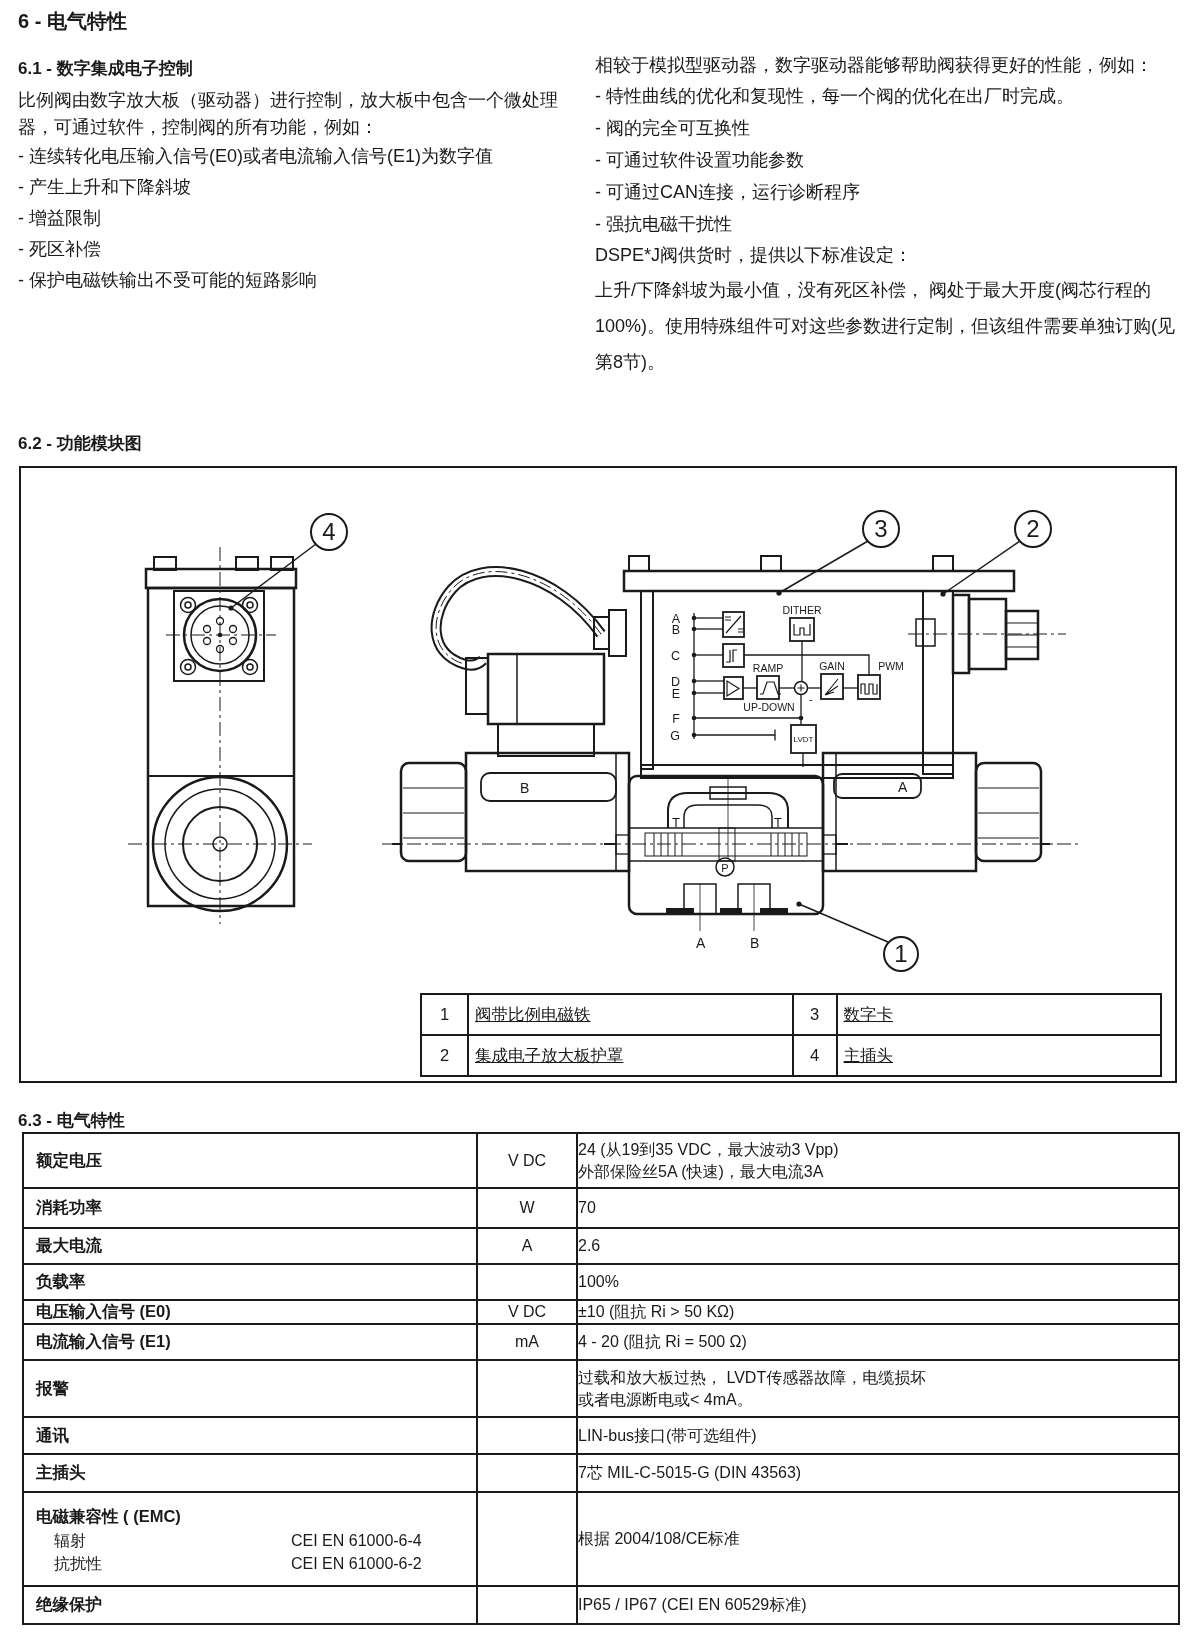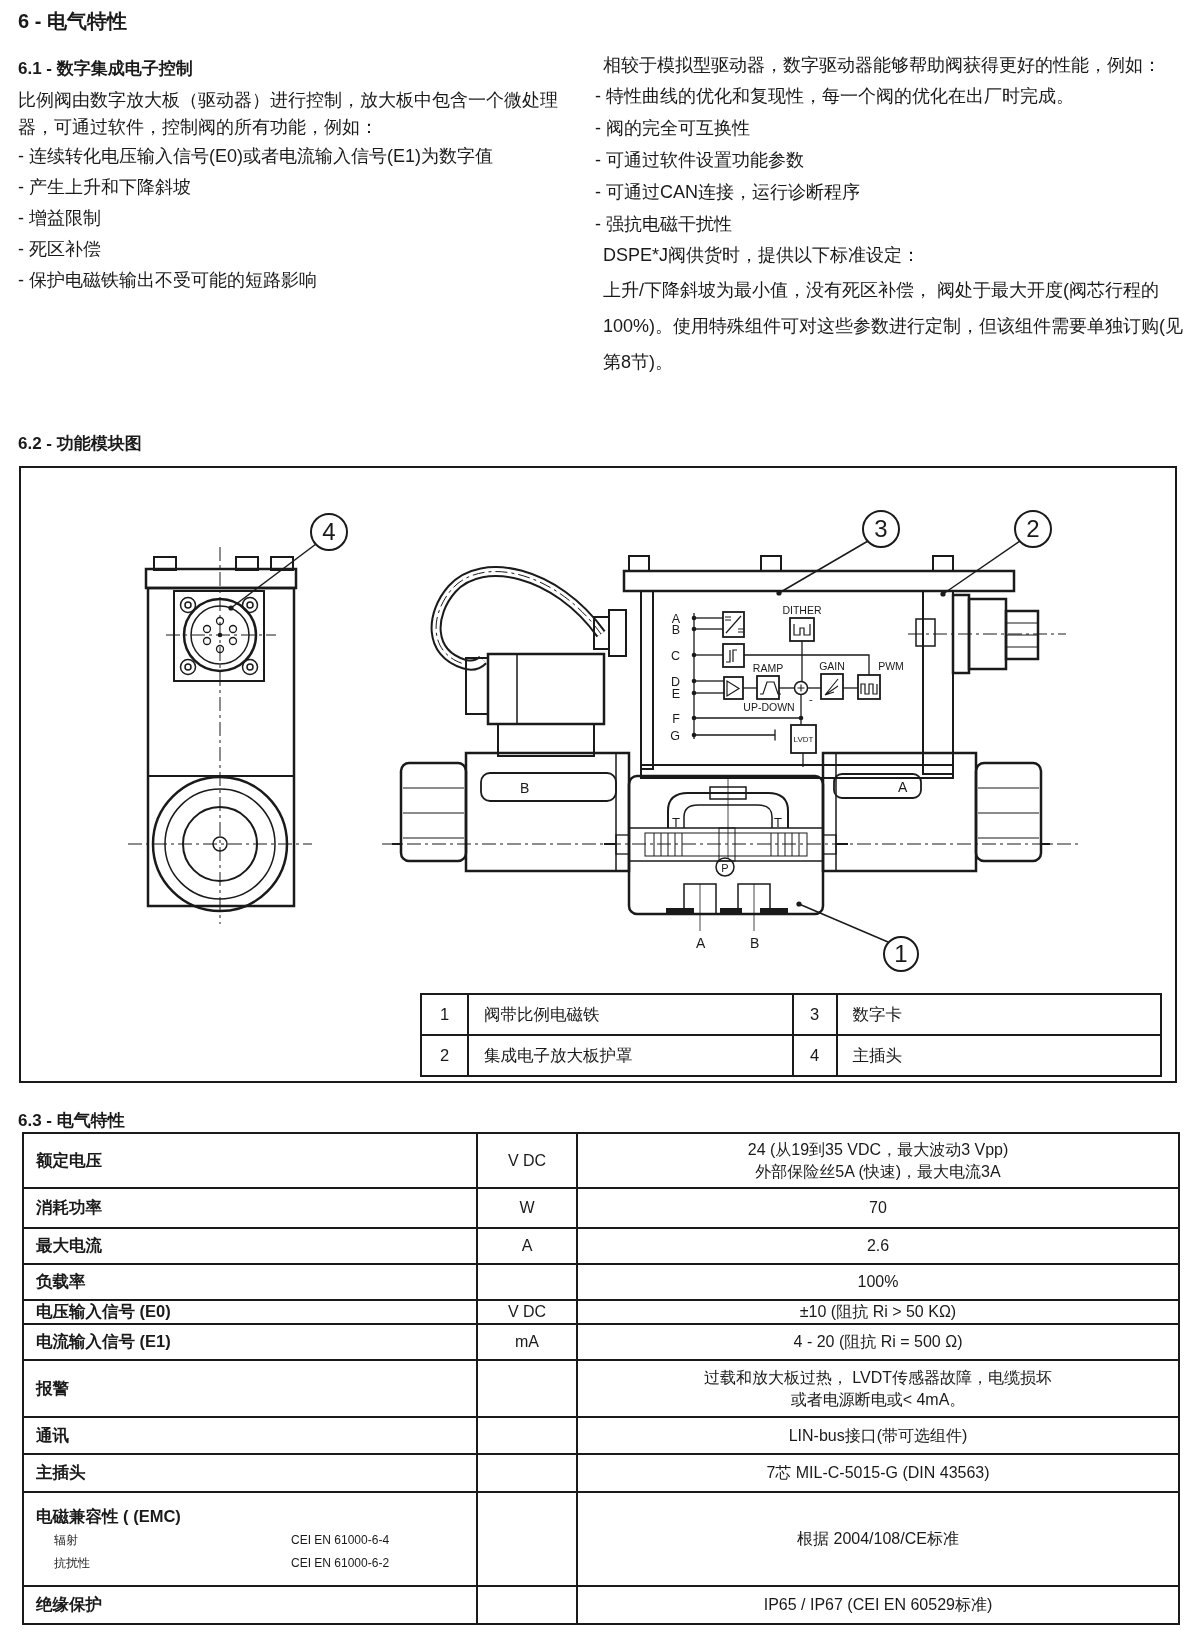--- a/index.html
+++ b/index.html
@@ -14,51 +14,51 @@
   .h1 { left:18px; top:8px; font-size:20px; font-weight:bold; }
   .h2 { font-size:17px; font-weight:bold; }
   .sec62-title { left:18px; top:432px; }
   .sec63-title { left:18px; top:1100px;margin-top:9px; }
   
   .col-left  { left:18px;  top:44px; width:568px; }
   .col-right { left:595px; top:50px; width:592px; }
   .col-left .h2 { margin-bottom:7px;margin-top:13px; }
   .p  { font-size:18px; line-height:27px; }
   .bullets div { font-size:18px; line-height:31px; }
-  .col-right .p { line-height:30px;margin-left:8px; }
+  .col-right .p { line-height:30px; }
   .col-right .bullets div { line-height:32px; }
   .col-right .p3 { line-height:36px; margin-top:2px; }
   
   .figure {
     left:19px; top:466px; width:1158px; height:617px;
     border:2px solid #1a1a1a; background:#fff;
   }
   .figure svg { position:absolute; left:-1px; top:-1px; }
   .legend {
     position:absolute; left:399px; top:525px; width:742px;
     border-collapse:collapse; table-layout:fixed;
     font-size:16.5px;
   }
   .legend td { border:2px solid #1a1a1a; height:41px; vertical-align:middle; }
   .legend .no { width:47px; text-align:center; }
   .legend .no2 { width:44px; text-align:center; }
-  .legend .lbl { padding-left:15px; }
+  .legend .lbl { padding-left:6px;text-decoration:underline; }
   
   .spec {
     left:22px; top:1132px; width:1158px;
     border-collapse:collapse; table-layout:fixed;
   }
   .spec td { border:2px solid #1a1a1a; vertical-align:middle; }
   .spec .c-label { width:454px; padding-left:12px; font-size:16.5px; font-weight:bold; }
   .spec .c-unit  { width:100px; text-align:center; font-size:16px; }
-  .spec .c-val   { width:602px; text-align:center; font-size:16px; line-height:22px; }
+  .spec .c-val   { width:602px; font-size:16px; line-height:22px; }
   .r0{height:55px}.r1{height:40px}.r2{height:36px}.r3{height:36px}.r4{height:20px}
   .r5{height:36px}.r6{height:57px}.r7{height:37px}.r8{height:38px}.r9{height:94px}
   .r10{height:38px}
-  .emc-sub { display:flex; font-weight:normal; font-size:12px; line-height:23px; }
+  .emc-sub { display:flex; font-weight:normal; font-size:16px; line-height:23px; }
   .emc-sub .n { width:255px; padding-left:18px; }
   .emc-title { line-height:25px; }
   
   svg text { font-family:"Liberation Sans","DejaVu Sans",sans-serif; fill:#1a1a1a; }
   svg .ln { stroke:#1a1a1a; fill:none; }
 </style>
 </head>
 <body>
 
 <div class="abs h1">6 - 电气特性</div>

